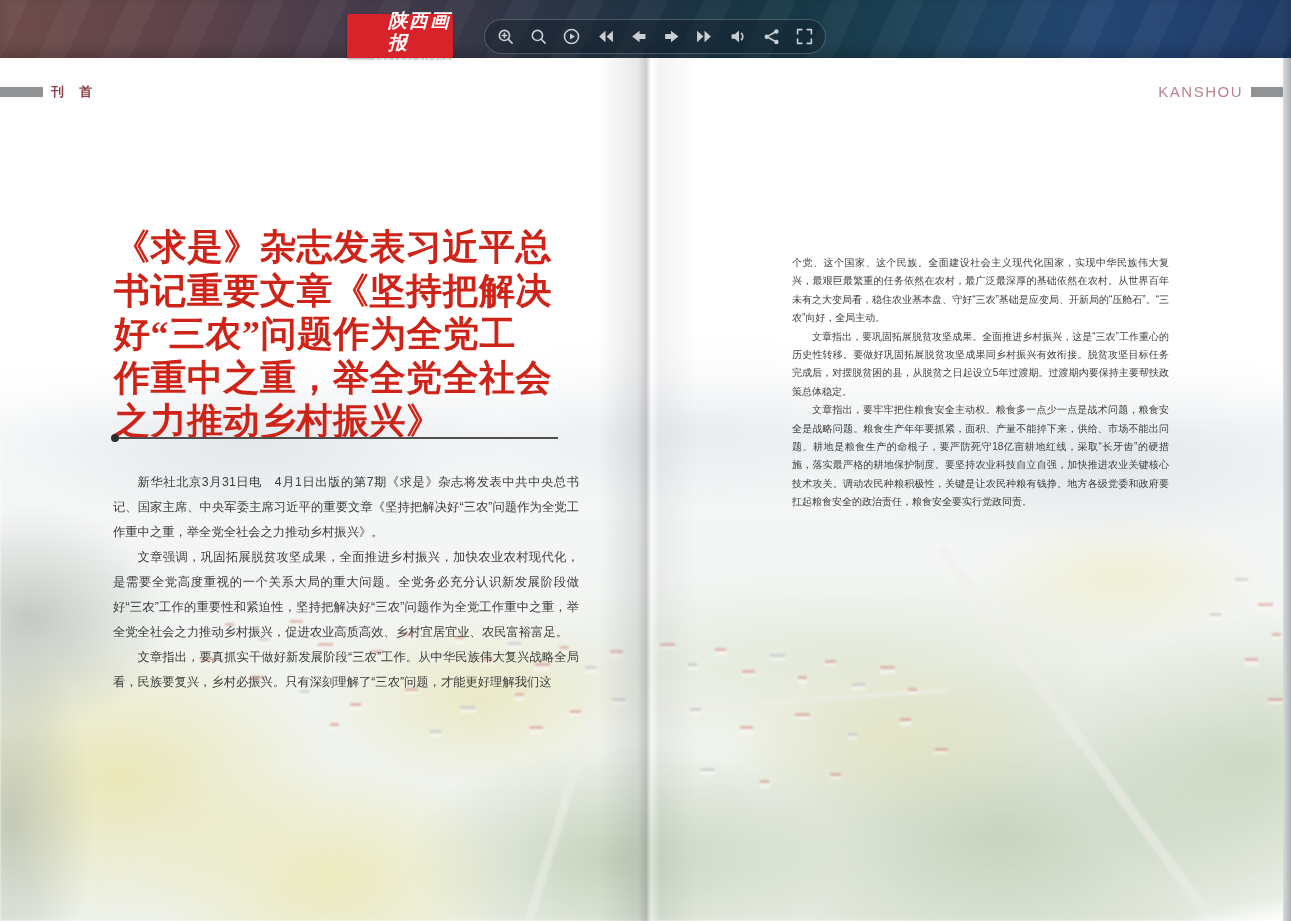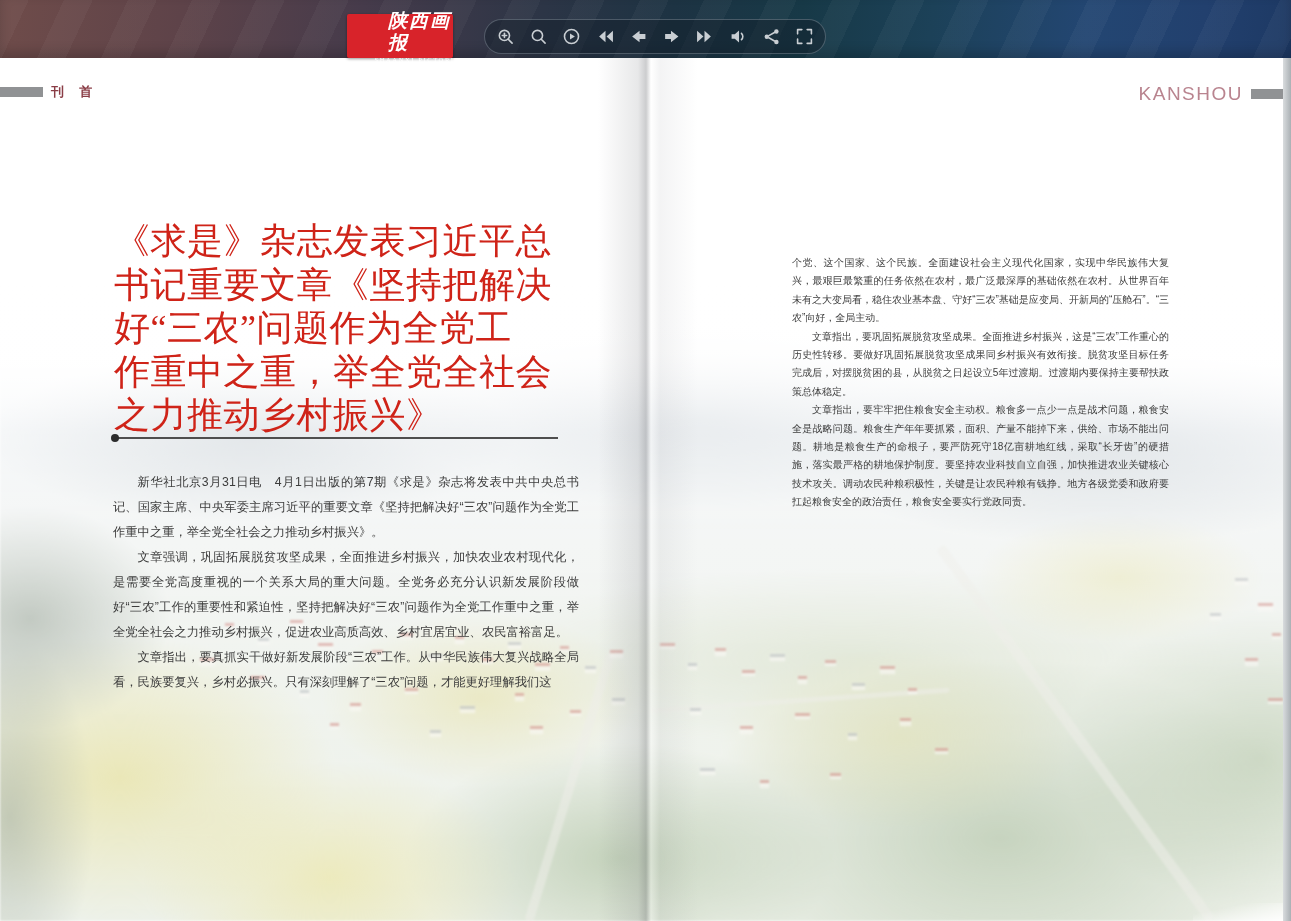--- a/index.html
+++ b/index.html
@@ -91,25 +91,25 @@
 
   
   .ph { position:absolute; top:25px; display:flex; align-items:center; }
   .ph-left  { left:0; }
   .ph-right { right:3px; }
   .hbar { height:10px; background:#909294; display:inline-block; }
   .hbar-l { width:43px; }
   .hbar-r { width:37px; margin-left:8px; }
   .label-cn { color:#8a3d46; font-size:13px; font-weight:bold; letter-spacing:6px;
     margin-left:8px; font-family:Liberation Serif, serif; }
-  .label-en { color:#b9848f; font-size:19px; letter-spacing:1.5px;margin-left:7px; }
-
-  
-  .title { position:absolute; left:114px; top:162px; width:472px;
-    font-family:"Liberation Serif", serif; font-weight:normal;
+  .label-en { color:#b9848f; font-size:15px; letter-spacing:1.5px;margin-left:7px; }
+
+  
+  .title { position:absolute; left:114px; top:168px; width:472px;
+    font-family:"Liberation Serif", serif; font-weight:bold;
     color:#cf2318; font-size:36px; line-height:43.5px; letter-spacing:.5px; }
   .rule { position:absolute; left:113px; top:379px; width:445px; height:2px; background:#4e4e4e; }
   .rule .dot { position:absolute; left:-2px; top:-3px; width:8px; height:8px;
     border-radius:50%; background:#2c2c2c; }
 
   
   .body-text { position:absolute; color:#3c3c3c; text-align:justify; }
   .left-body  { left:113px; top:412px; width:466px; font-size:12.3px; line-height:25px; }
   .right-body { left:146px; top:152px; width:377px; font-size:10px; line-height:18.4px;margin-top:44px; }
   .para { text-indent:2em; }

